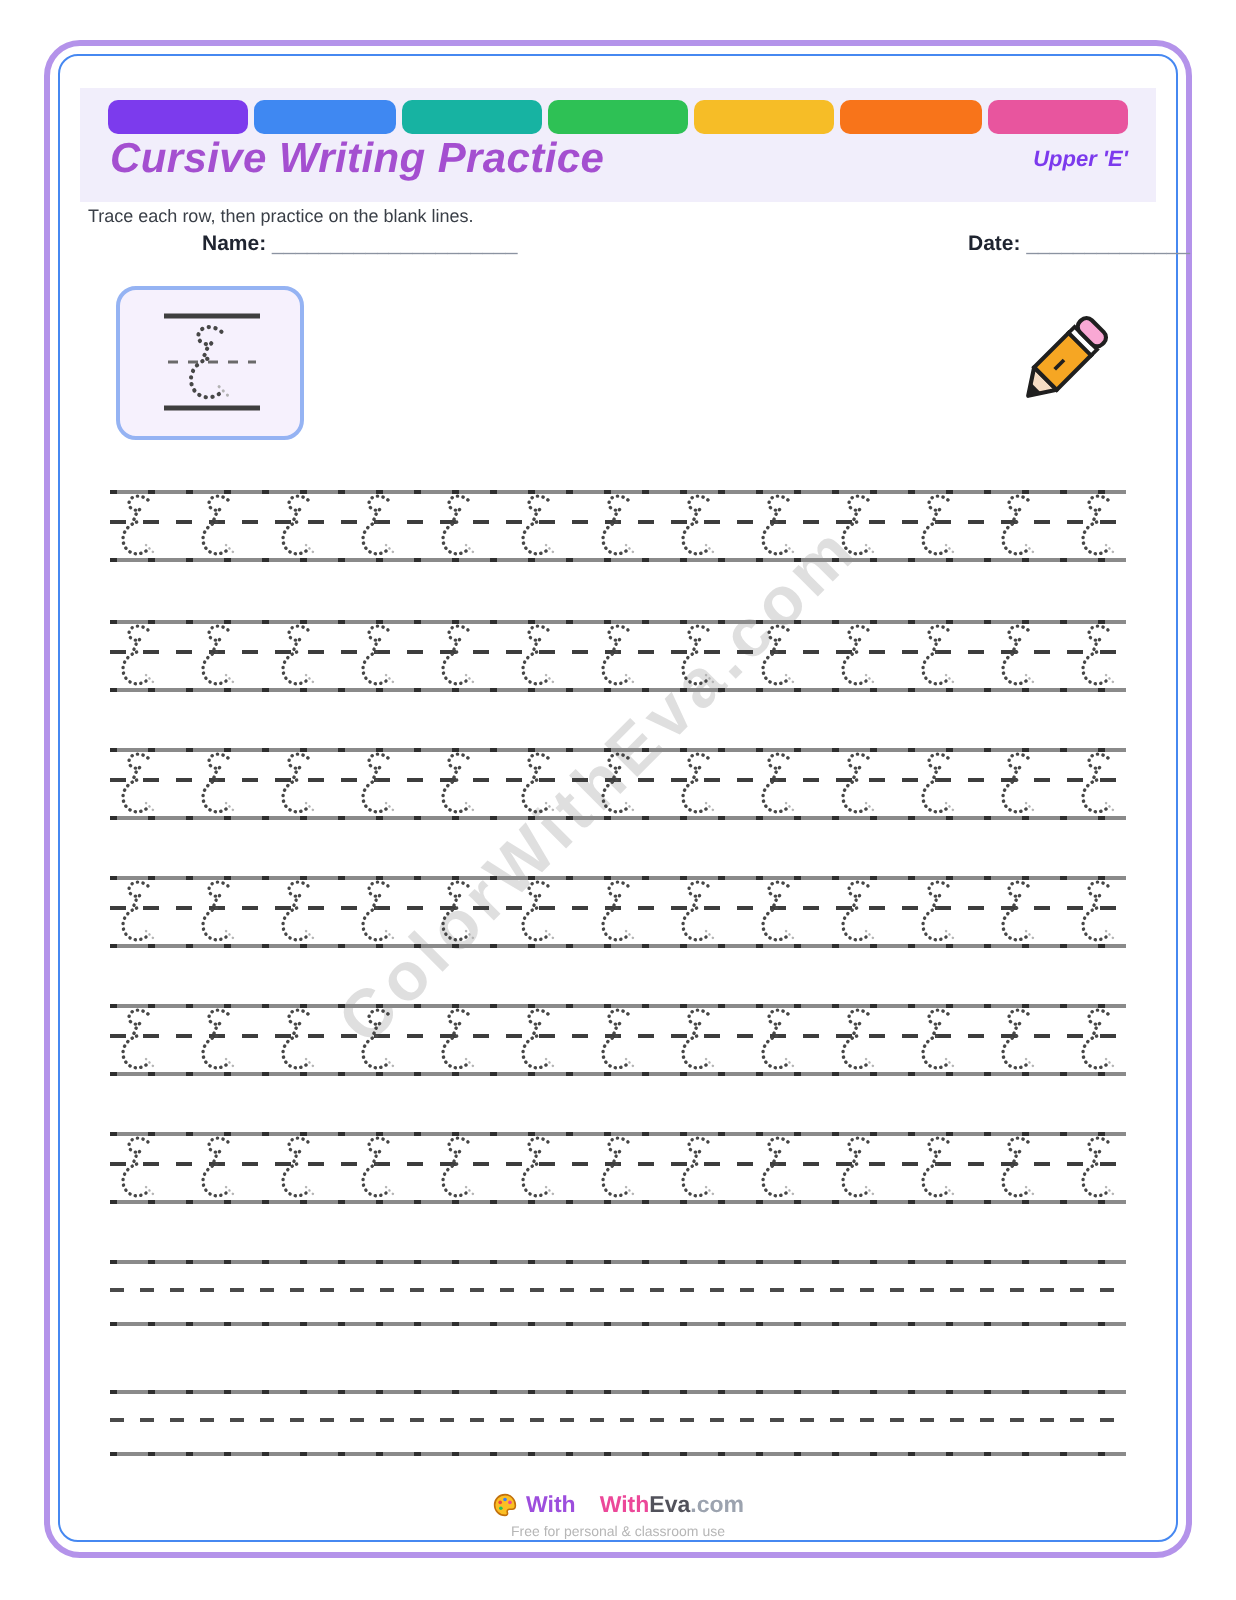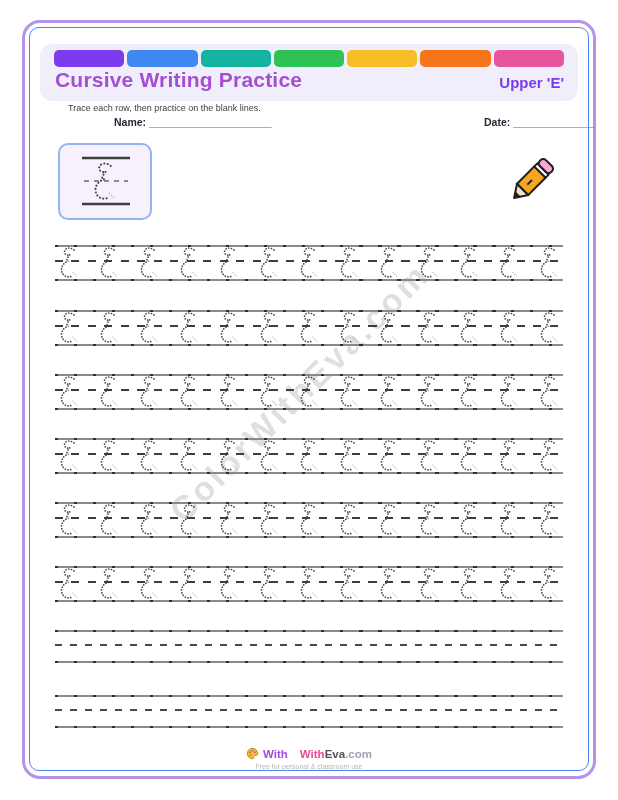--- a/index.html
+++ b/index.html
@@ -10,41 +10,41 @@
   .card{
     position:absolute;left:22px;top:20px;width:568px;height:753px;
     border:3px solid #b493ea;border-radius:18px;background:#fff;
   }
   .card-inner{
     position:absolute;left:4px;top:4px;right:4px;bottom:5px;
     border:1.6px solid #4688f1;border-radius:10px;
   }
   .header{
     position:absolute;left:40px;top:44px;width:538px;height:57px;
-    background:#f1eefb;border-radius:12px;
+    background:#f1eefb;border-radius:0;font-style:italic;
   }
   .rainbow{
     position:absolute;left:14px;right:14px;top:6px;height:17px;
     display:flex;gap:3px;
   }
   .seg{flex:1;border-radius:5px;}
   .title{
     position:absolute;left:15px;top:24px;font-size:21px;font-weight:bold;
     color:#a44fd0;letter-spacing:.2px;white-space:nowrap;
   }
   .badge{
-    position:absolute;right:14px;top:30px;font-size:15px;font-weight:bold;
+    position:absolute;right:14px;top:30px;font-size:11px;font-weight:bold;
     color:#7c3aed;white-space:nowrap;
   }
   .instructions{
-    position:absolute;left:68px;top:103px;font-size:9px;color:#3a3f47;
+    position:absolute;left:44px;top:103px;font-size:9px;color:#3a3f47;
   }
   .field-row{position:absolute;top:116px;font-size:10.5px;color:#1f2430;font-weight:600;white-space:nowrap;}
   .field-row .line{font-weight:400;color:#8b93a1;letter-spacing:0;}
-  .name-row{left:73px;padding-left:41px;}
+  .name-row{left:60px;padding-left:41px;}
   .date-row{left:448px;padding-left:36px;}
   .example-box{
     position:absolute;left:58px;top:143px;width:90px;height:73px;
     background:#f6f1fd;border:2px solid #95b3f3;border-radius:10px;
   }
   .pencil{position:absolute;left:502px;top:150px;width:60px;height:60px;}
   .watermark{
     position:absolute;left:100px;top:373px;width:400px;height:40px;
     text-align:center;transform:rotate(-45deg);
     font-size:34px;font-weight:bold;color:#9d9d9d;opacity:.32;

